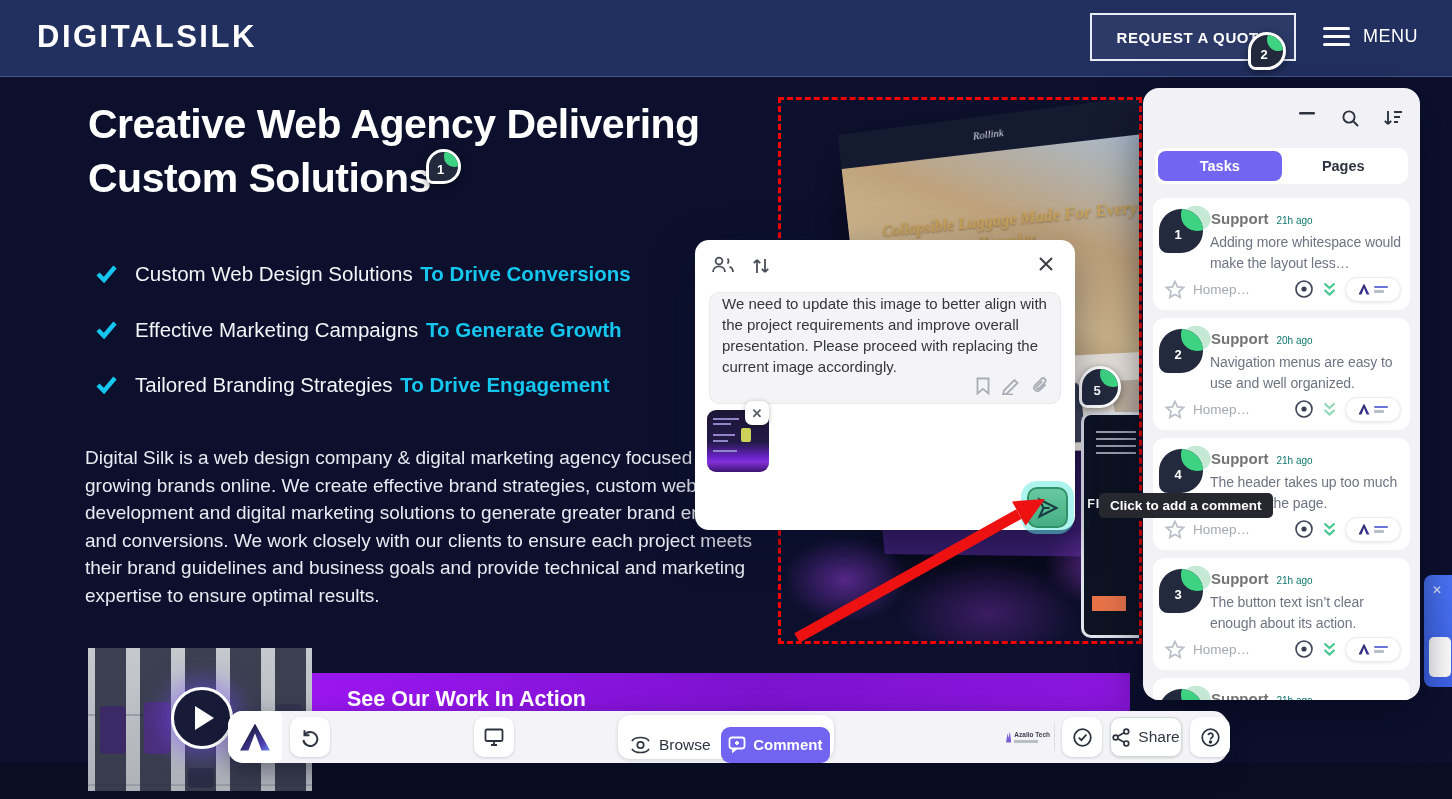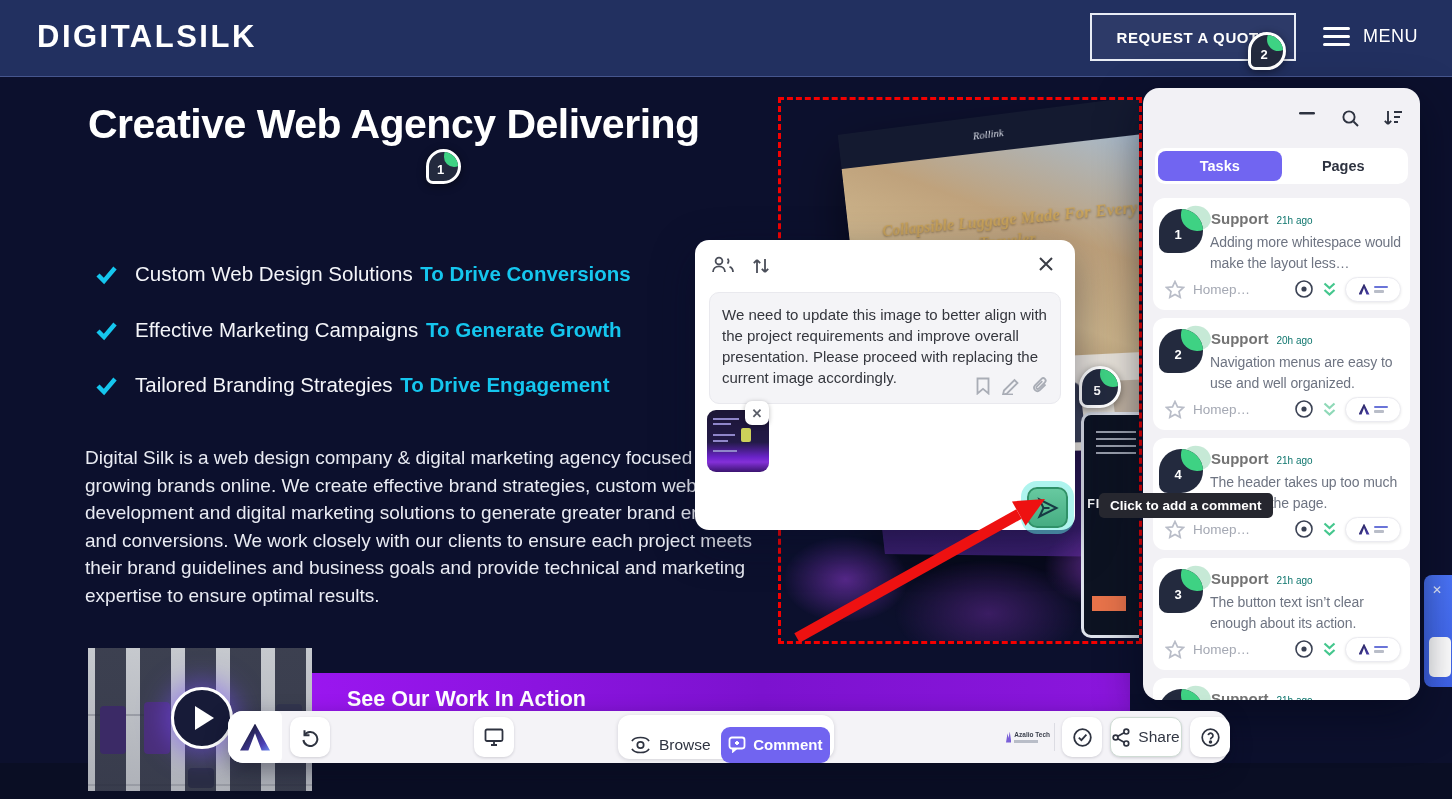--- a/index.html
+++ b/index.html
@@ -18,21 +18,21 @@
   .num-badge{position:absolute;background:#232a3e;border-radius:50% 50% 50% 20%;color:#fff;font-weight:bold;overflow:hidden;z-index:20;cursor:pointer}
   .num-badge::before{content:"";position:absolute;top:-22%;right:-22%;width:72%;height:72%;border-radius:50%;background:#3ed283}
   .num-badge b{position:absolute;left:0;top:0;width:100%;height:100%;display:flex;align-items:center;justify-content:center;transform:translate(-3px,3px);font-size:13px}
   .ring{border:3px solid #fff;box-shadow:0 2px 8px rgba(0,0,0,.45)}
   #badge-hero{left:426px;top:149px;width:35px;height:35px}
   #badge-quote{left:1248px;top:32px;width:38px;height:38px;z-index:12}
   #badge-canvas{left:1079px;top:366px;width:42px;height:42px;z-index:45;font-size:14px}
 
   
   .hero-title{position:absolute;left:88px;top:97px;color:#fff;font-size:41px;font-weight:bold;line-height:54px;letter-spacing:-.5px;z-index:3}
-  .check-row{position:absolute;left:95px;display:flex;align-items:center;gap:17px;font-size:20.5px;z-index:3}
+  .check-row{position:absolute;left:95px;display:flex;gap:17px;font-size:20.5px;z-index:3}
   .check-row .plain{color:#f4f5f9}
   .check-row .accent{color:#15c6ee;font-weight:bold;margin-left:2px}
   .hero-para{position:absolute;left:85px;top:444px;width:705px;font-size:19px;line-height:27.6px;color:#e9ebf3;z-index:3}
 
   
   .selection{position:absolute;left:778px;top:97px;width:364px;height:547px;border:3px dashed #f40000;z-index:6;pointer-events:none}
   .mock-wrap{position:absolute;left:781px;top:100px;width:358px;height:541px;overflow:hidden;z-index:4}
   .site-mock{position:absolute;left:42px;top:16px;width:326px;height:436px;transform:perspective(900px) rotateY(-16deg) rotateZ(-7deg);transform-origin:50% 0;background:#0f1730;box-shadow:0 30px 60px rgba(0,0,0,.55)}
   .sm-nav{height:36px;background:#141a30;display:flex;align-items:center;justify-content:center}
   .sm-brand{color:#d8dce6;font-family:"Liberation Serif",serif;font-style:italic;font-size:11px}
@@ -55,21 +55,21 @@
   .video{position:absolute;left:88px;top:648px;width:224px;height:143px;background:linear-gradient(#c6c9ce,#aeb1b8);overflow:hidden;z-index:3}
   .video .grid{position:absolute;inset:0;background:repeating-linear-gradient(90deg,transparent 0 7px,rgba(36,40,58,.85) 7px 38px,transparent 38px 45px),repeating-linear-gradient(0deg,transparent 0 5px,rgba(150,153,162,.9) 5px 7px,transparent 7px 70px)}
   .video .tile{position:absolute;border-radius:4px}
   .play-btn{position:absolute;left:171px;top:687px;width:62px;height:62px;border-radius:50%;background:#171b38;border:3px solid #fff;box-shadow:0 0 26px 7px rgba(120,80,255,.5);display:flex;align-items:center;justify-content:center;z-index:8;cursor:pointer}
   .play-tri{width:0;height:0;border-left:19px solid #fff;border-top:12px solid transparent;border-bottom:12px solid transparent;margin-left:5px}
 
   
   .popup{position:absolute;left:695px;top:240px;width:380px;height:290px;background:#fff;border-radius:14px;box-shadow:0 14px 44px rgba(8,12,38,.4);z-index:50}
   .ph-icon{position:absolute;top:16px;color:#4a4e59;cursor:pointer}
   .ph-people{left:16px}.ph-sort{left:56px}.ph-close{right:20px;top:15px}
-  .popup-ta{position:absolute;left:14px;top:52px;width:352px;height:112px;background:#f4f4f7;border:1px solid #e9e9ee;border-radius:10px;padding:11px 12px;font-size:15px;line-height:21px;color:#34363d;cursor:text}
+  .popup-ta{position:absolute;left:14px;top:52px;width:352px;height:112px;background:#f4f4f7;border:1px solid #e9e9ee;border-radius:10px;padding:0 12px;font-size:15px;line-height:21px;color:#34363d;cursor:text}
   .ta-icons{position:absolute;right:11px;bottom:8px;display:flex;gap:11px;color:#a9adb6}
   .ta-icons svg{cursor:pointer}
   .thumb{position:absolute;left:12px;top:170px;width:62px;height:62px;border-radius:9px;overflow:hidden;background:linear-gradient(180deg,#1c1636 0%,#231a48 52%,#6a23c9 76%,#8430d8 84%,#3a1470 100%);cursor:pointer}
   .thumb i{position:absolute;left:6px;width:26px;height:2px;background:#8f86c9;display:block}
   .thumb .y{position:absolute;left:34px;top:18px;width:10px;height:14px;background:#cdd15a;border-radius:2px}
   .thumb-x{position:absolute;left:50px;top:161px;width:24px;height:24px;background:#fff;border-radius:7px;box-shadow:0 1px 5px rgba(0,0,0,.28);display:flex;align-items:center;justify-content:center;color:#5a5e68;font-size:13px;font-weight:bold;cursor:pointer;z-index:2}
   .send-btn{position:absolute;left:332px;top:247px;width:41px;height:41px;border-radius:10px;background:linear-gradient(180deg,#67c9a0,#46ad82);border:2px solid #2f9168;box-shadow:0 0 0 6px rgba(94,234,222,.5);display:flex;align-items:center;justify-content:center;cursor:pointer}
   .tooltip{position:absolute;left:1099px;top:493px;background:#26272f;color:#fff;font-size:13.5px;font-weight:bold;padding:5px 11px;border-radius:5px;z-index:70;white-space:nowrap}
   .arrow-svg{position:absolute;left:0;top:0;z-index:62;pointer-events:none}
 
@@ -140,20 +140,21 @@
       </span>
     <span class="menu-label">MENU</span>
   </div>
 </div>
 <div class="num-badge ring" id="badge-quote">
     <b>2</b>
   </div>
 
 <div class="hero-title">
   <div>Creative Web Agency Delivering</div>
+  <div>Custom Solutions</div>
 </div>
 <div class="num-badge ring" id="badge-hero">
     <b>1</b>
   </div>
 
 <div class="check-row" style="top:262px">
   <svg width="23" height="23" viewBox="0 0 23 23">
       <polyline points="3,12 9,18 20,5" fill="none" stroke="#15c6ee" stroke-width="4.4"></polyline>
     </svg>
   <span><span class="plain">Custom Web Design Solutions</span> <span class="accent">To Drive Conversions</span></span>

